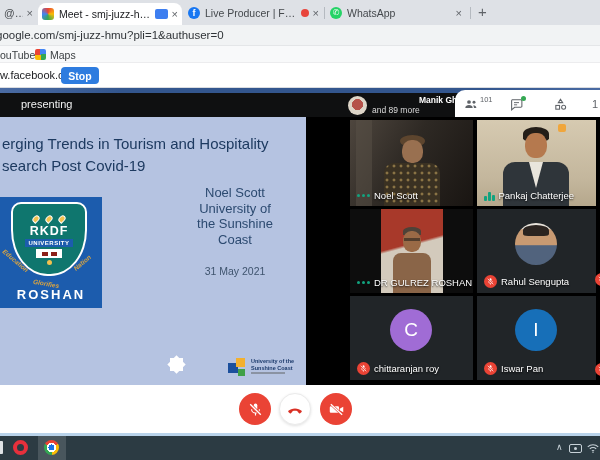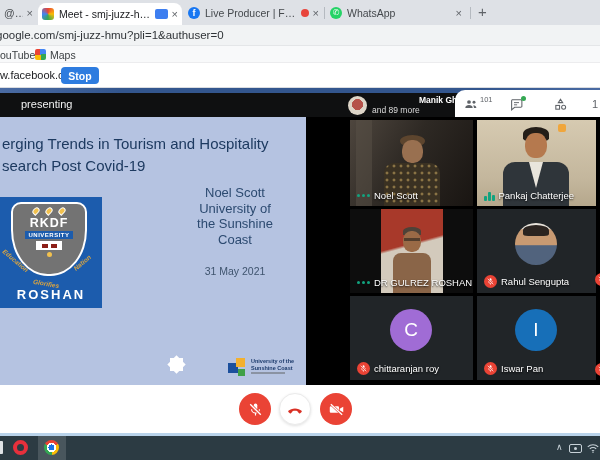--- a/index.html
+++ b/index.html
@@ -50,21 +50,21 @@
   
   .main{position:absolute;left:0;top:117px;width:600px;height:268px;background:#000;}
 
   
   .slide{position:absolute;left:0;top:0;width:306px;height:308px;background:#b5c3e1;overflow:hidden;}
   .slide-title{position:absolute;left:2px;top:16px;font-size:15px;line-height:22px;font-weight:500;color:#1d3a60;white-space:nowrap;}
   .speaker{position:absolute;left:170px;top:68px;width:130px;text-align:center;font-size:13px;line-height:15.5px;font-weight:500;color:#2c4a70;}
   .slide-date{position:absolute;left:170px;top:148px;width:130px;text-align:center;font-size:10.5px;color:#3f546e;}
 
   .rkdf{position:absolute;left:0;top:80px;width:102px;height:111px;background:#1c5cad;}
-  .shield{position:absolute;left:11px;top:5px;width:76px;height:74px;background:#737373;border:2px solid #fff;border-radius:10px 10px 48% 48%/10px 10px 62% 62%;display:flex;flex-direction:column;align-items:center;padding-top:3px;}
+  .shield{position:absolute;left:11px;top:5px;width:76px;height:74px;background:#0f766e;border:2px solid #fff;border-radius:10px 10px 48% 48%/10px 10px 62% 62%;display:flex;flex-direction:column;align-items:center;padding-top:11px;}
   .flames{display:flex;gap:7px;}
   .flame{width:6px;height:8px;background:#f2c14e;border:1px solid #fff;border-radius:0 50% 50% 50%;transform:rotate(-135deg);}
   .rkdf-acr{font-size:12.5px;font-weight:bold;color:#fff;letter-spacing:1px;margin-top:1px;}
   .rkdf-univ{font-size:6px;font-weight:bold;color:#fff;background:#1c5cad;padding:1px 3px;margin-top:1px;letter-spacing:.5px;}
   .emblem{width:26px;height:9px;background:#fff;margin-top:2px;display:flex;align-items:center;justify-content:center;gap:3px;}
   .emblem i{display:block;width:6px;height:4px;background:#8c1f18;}
   .golddot{width:5px;height:5px;border-radius:50%;background:#f2c14e;margin-top:2px;}
   .motto{position:absolute;font-size:6.5px;font-style:italic;font-weight:bold;color:#d9a441;white-space:nowrap;}
   .rkdf-city{position:absolute;left:0;bottom:6px;width:100%;text-align:center;font-size:13px;font-weight:bold;color:#fff;letter-spacing:2px;}
 

